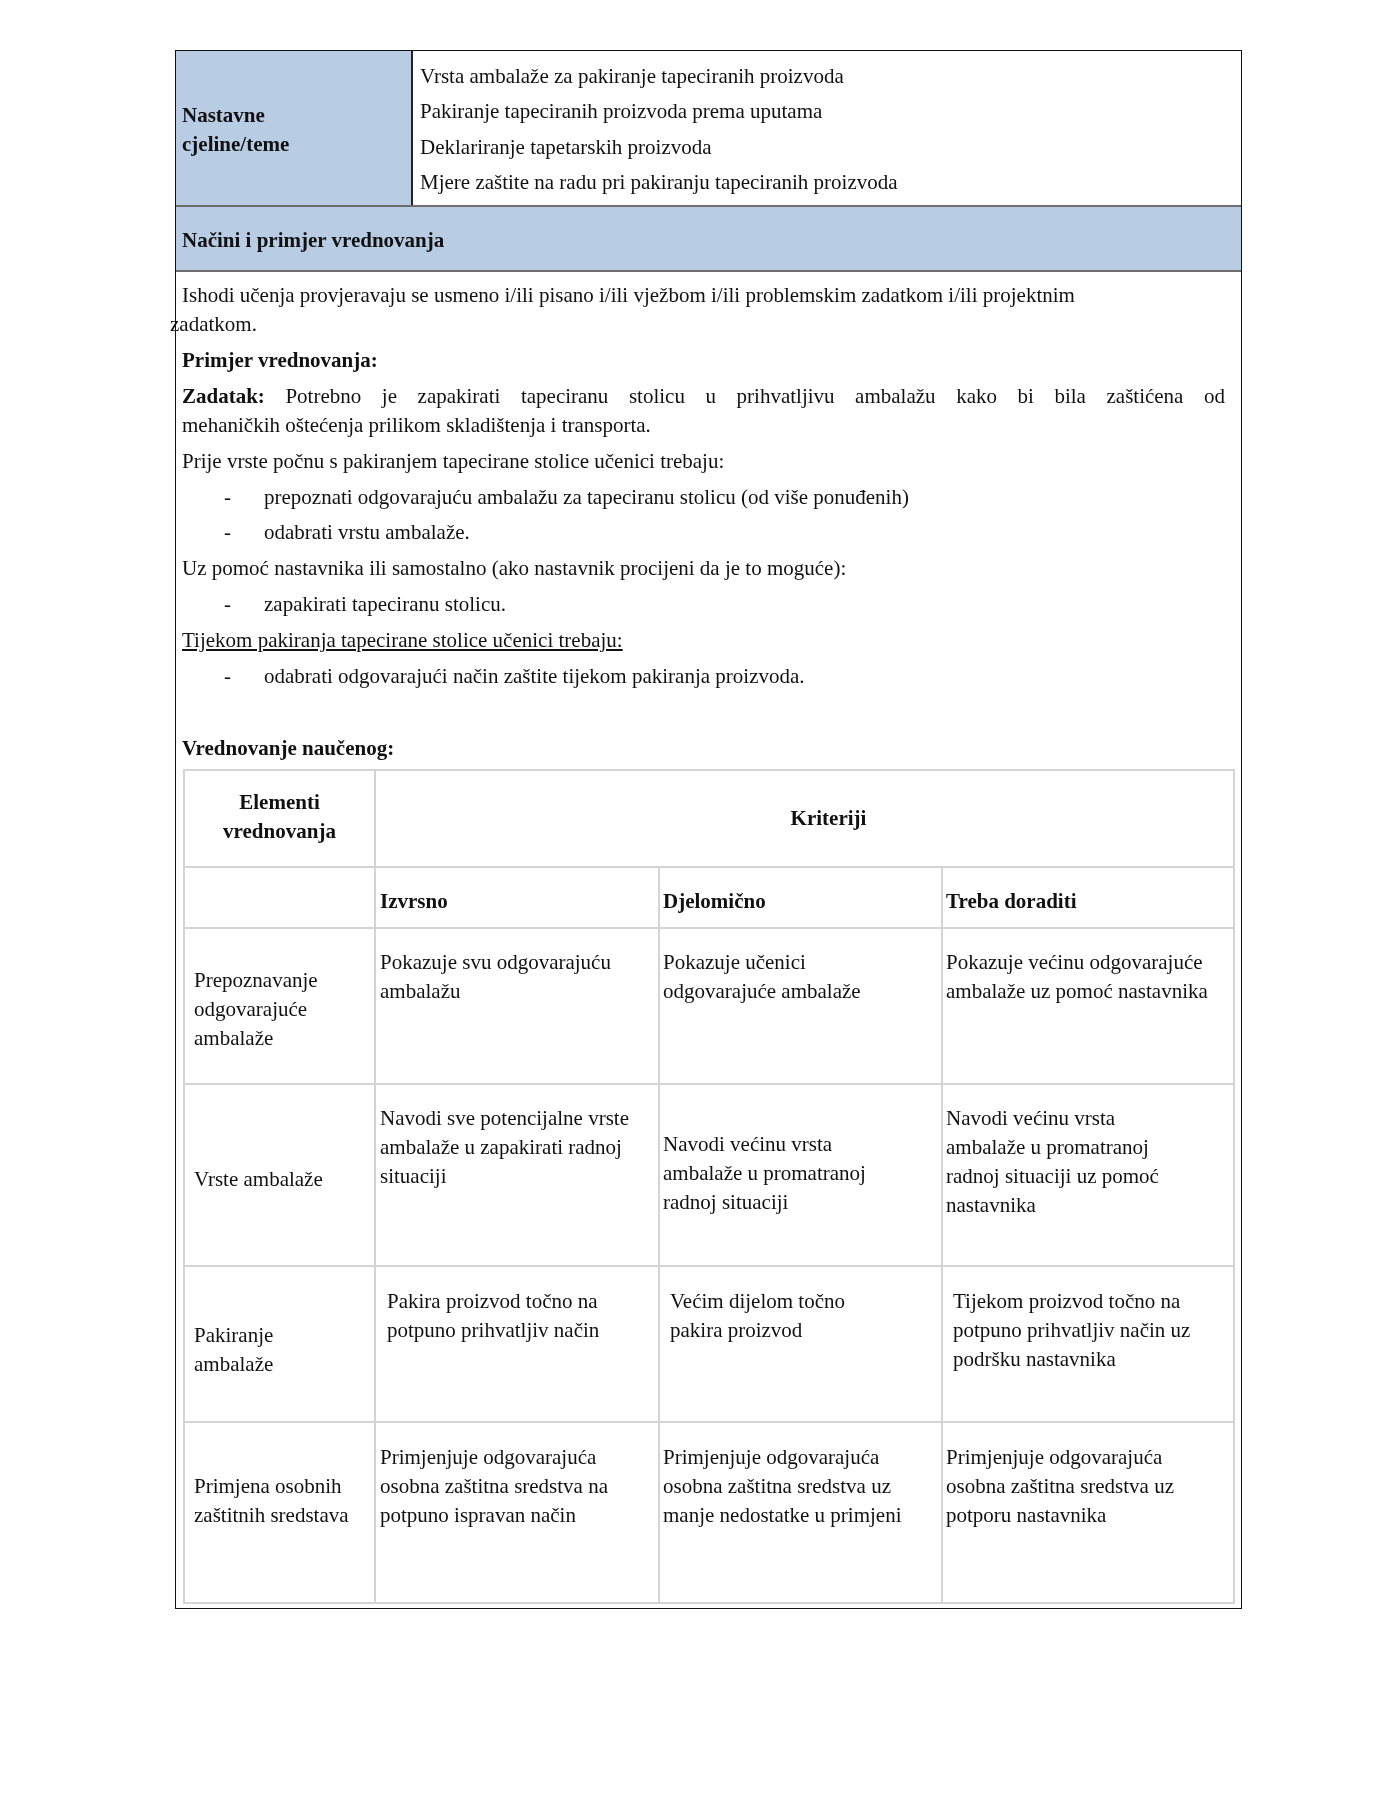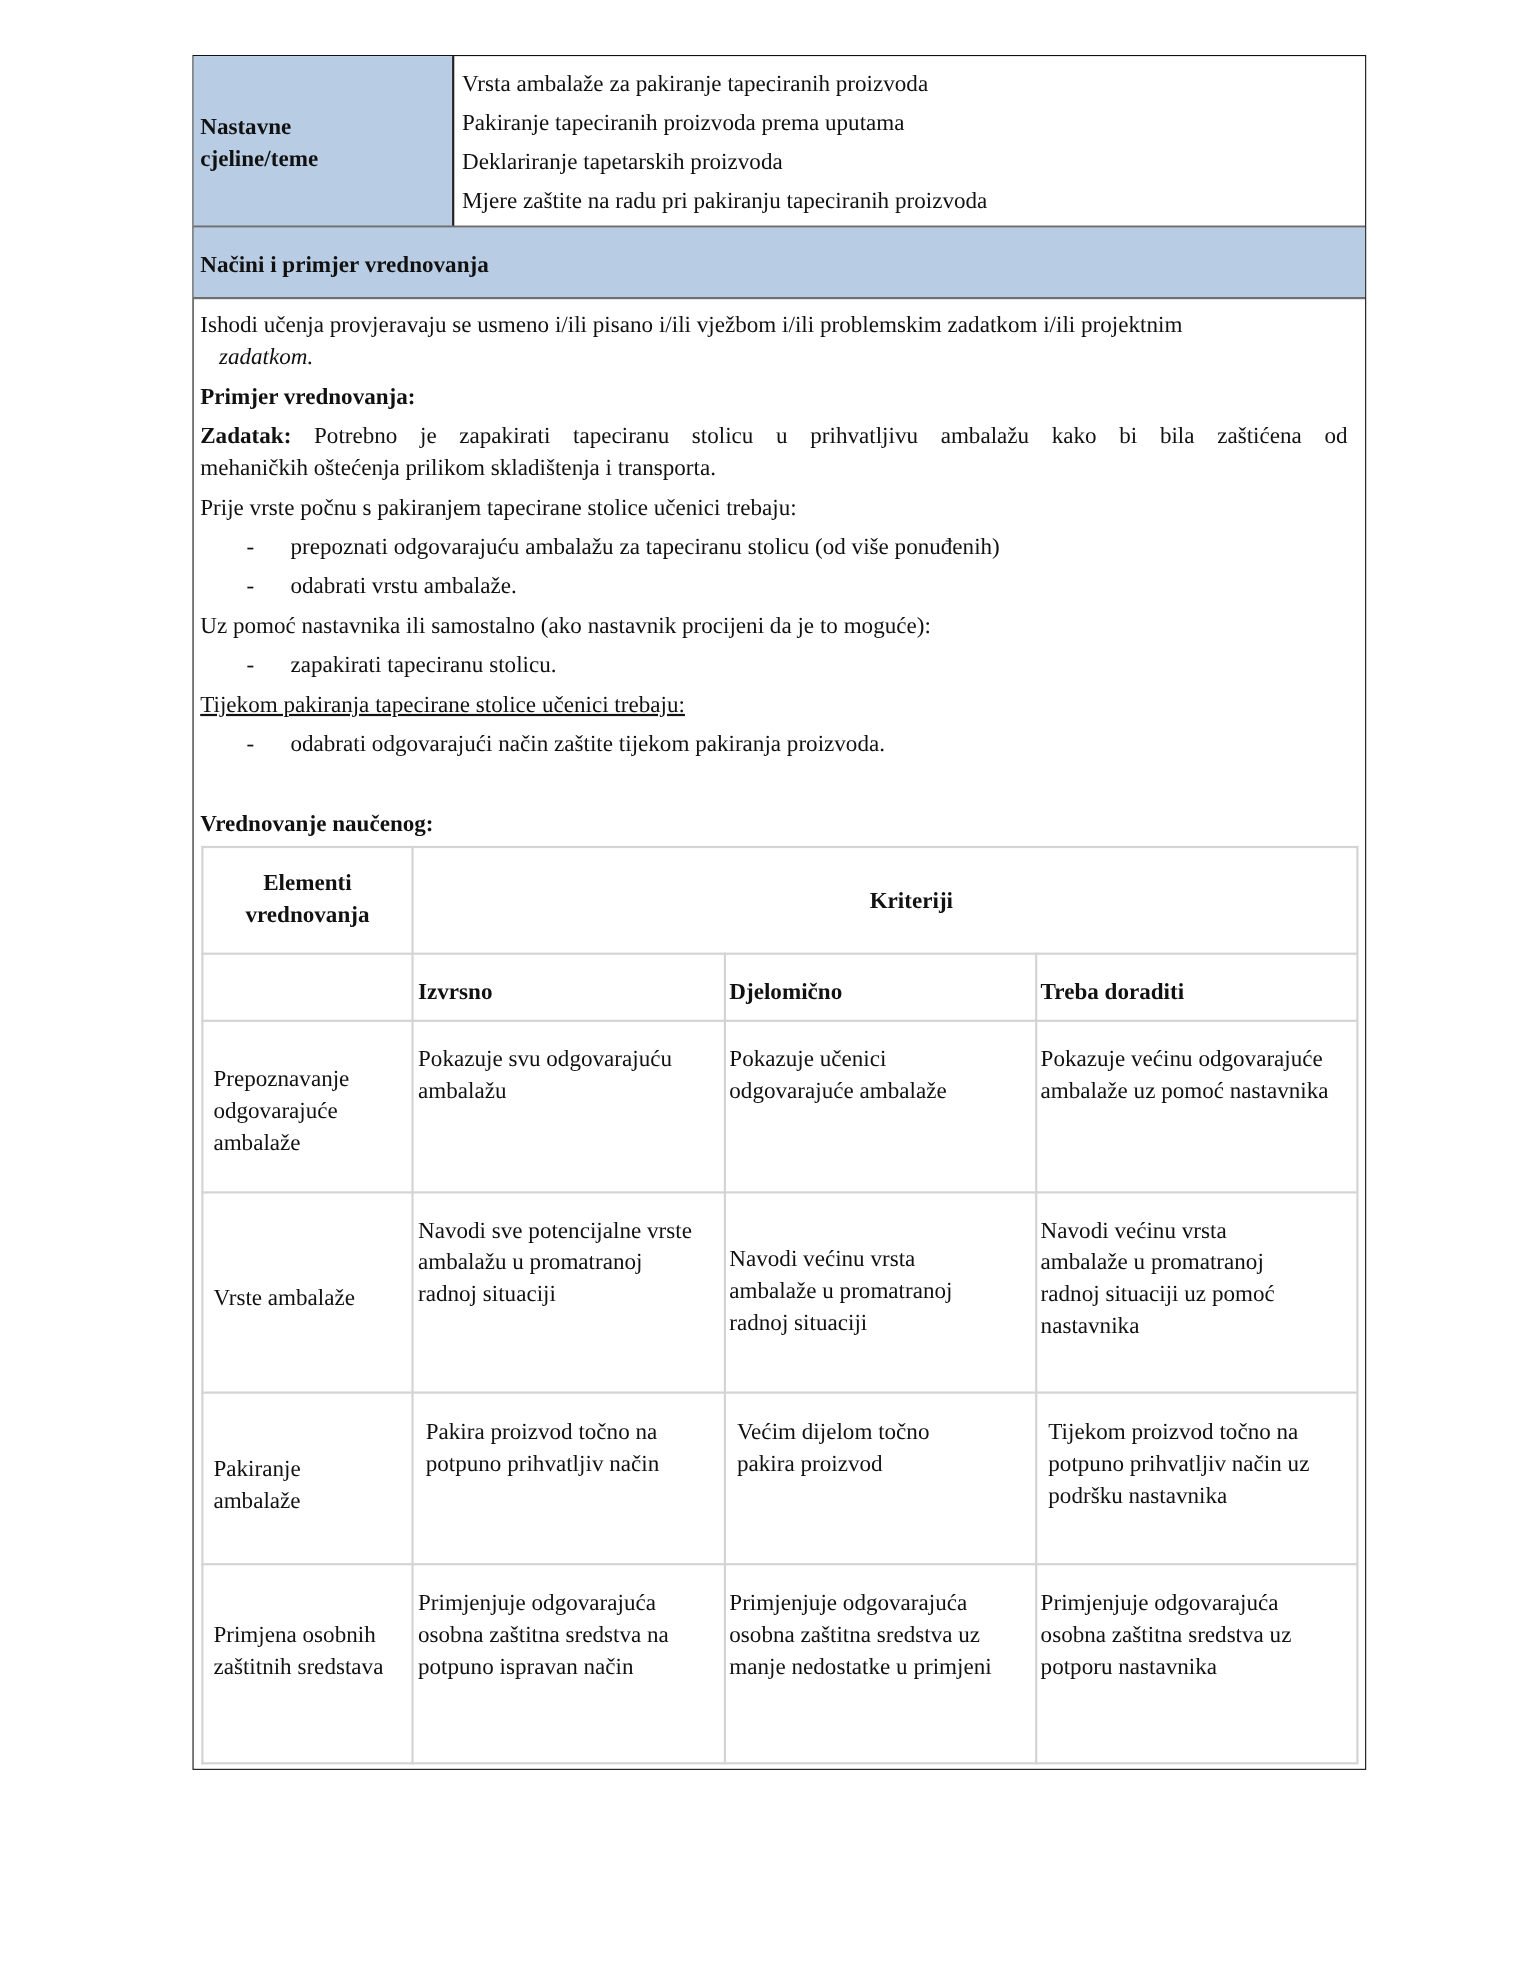--- a/index.html
+++ b/index.html
@@ -31,21 +31,21 @@
 <div class="t" style="left:420px; top:133px;">Deklariranje tapetarskih proizvoda</div>
 <div class="t" style="left:420px; top:168px;">Mjere zaštite na radu pri pakiranju tapeciranih proizvoda</div>
 
 <div class="hline" style="left:176px; top:205px; width:1065px;"></div>
 
 <div class="blue" style="left:176px; top:207px; width:1065px; height:63px;"></div>
 <div class="t b" style="left:182px; top:226px;">Načini i primjer vrednovanja</div>
 <div class="hline" style="left:176px; top:270px; width:1065px;"></div>
 
 <div class="t" style="left:182px; top:281px;">Ishodi učenja provjeravaju se usmeno i/ili pisano i/ili vježbom i/ili problemskim zadatkom i/ili projektnim</div>
-<div class="t" style="left:199px; top:310px;font-style:italic;">zadatkom.</div>
+<div class="t" style="left:170px; top:310px;">zadatkom.</div>
 <div class="t b" style="left:182px; top:346px;">Primjer vrednovanja:</div>
 
 <div class="t" style="left:182px; top:382px; width:1043px; text-align:justify; text-align-last:justify; white-space:normal;">
   <span class="b">Zadatak:</span>
   <span>Potrebno je zapakirati tapeciranu stolicu u prihvatljivu ambalažu kako bi bila zaštićena od</span>
 </div>
 <div class="t" style="left:182px; top:411px;">mehaničkih oštećenja prilikom skladištenja i transporta.</div>
 
 <div class="t" style="left:182px; top:447px;">Prije vrste počnu s pakiranjem tapecirane stolice učenici trebaju:</div>
 <div class="dash" style="left:224px; top:483px;">-</div>
@@ -89,21 +89,21 @@
 <div class="cell b" style="left:380px; top:887px;">Izvrsno</div>
 <div class="cell b" style="left:663px; top:887px;">Djelomično</div>
 <div class="cell b" style="left:946px; top:887px;">Treba doraditi</div>
 
 <div class="cell" style="left:194px; top:966px; width:170px;">Prepoznavanje odgovarajuće ambalaže</div>
 <div class="cell" style="left:380px; top:948px; width:276px;">Pokazuje svu odgovarajuću ambalažu</div>
 <div class="cell" style="left:663px; top:948px; width:250px;">Pokazuje učenici odgovarajuće ambalaže</div>
 <div class="cell" style="left:946px; top:948px; width:280px;">Pokazuje većinu odgovarajuće ambalaže uz pomoć nastavnika</div>
 
 <div class="cell" style="left:194px; top:1165px; width:176px;">Vrste ambalaže</div>
-<div class="cell" style="left:380px; top:1104px; width:250px;">Navodi sve potencijalne vrste ambalažu u promatranoj radnoj situaciji</div>
+<div class="cell" style="left:380px; top:1104px; width:250px;">Navodi sve potencijalne vrste ambalaže u zapakirati radnoj situaciji</div>
 <div class="cell" style="left:663px; top:1104px; width:250px;margin-top:26px;">Navodi većinu vrsta ambalaže u promatranoj radnoj situaciji</div>
 <div class="cell" style="left:946px; top:1104px; width:250px;">Navodi većinu vrsta ambalaže u promatranoj radnoj situaciji uz pomoć nastavnika</div>
 
 <div class="cell" style="left:194px; top:1321px; width:120px;">Pakiranje ambalaže</div>
 <div class="cell" style="left:387px; top:1287px; width:262px;">Pakira proizvod točno na potpuno prihvatljiv način</div>
 <div class="cell" style="left:670px; top:1287px; width:210px;">Većim dijelom točno pakira proizvod</div>
 <div class="cell" style="left:953px; top:1287px; width:262px;">Tijekom proizvod točno na potpuno prihvatljiv način uz podršku nastavnika</div>
 
 <div class="cell" style="left:194px; top:1472px; width:178px;">Primjena osobnih zaštitnih sredstava</div>
 <div class="cell" style="left:380px; top:1443px; width:276px;">Primjenjuje odgovarajuća osobna zaštitna sredstva na potpuno ispravan način</div>

